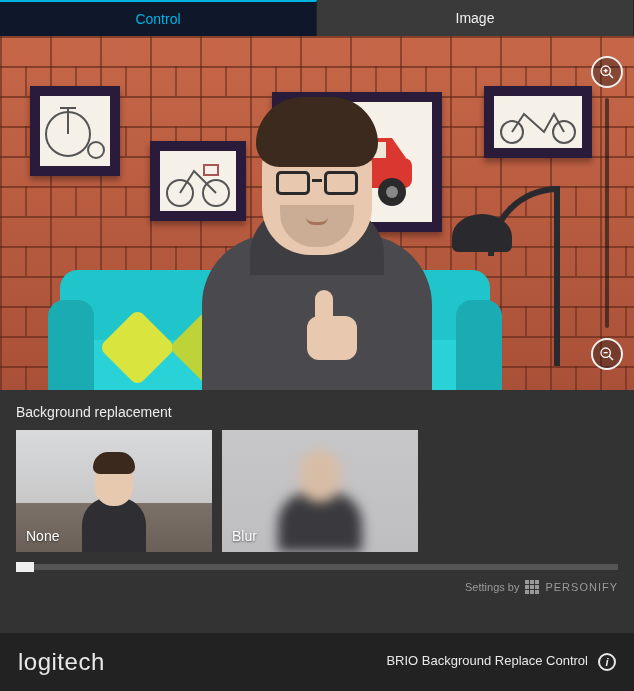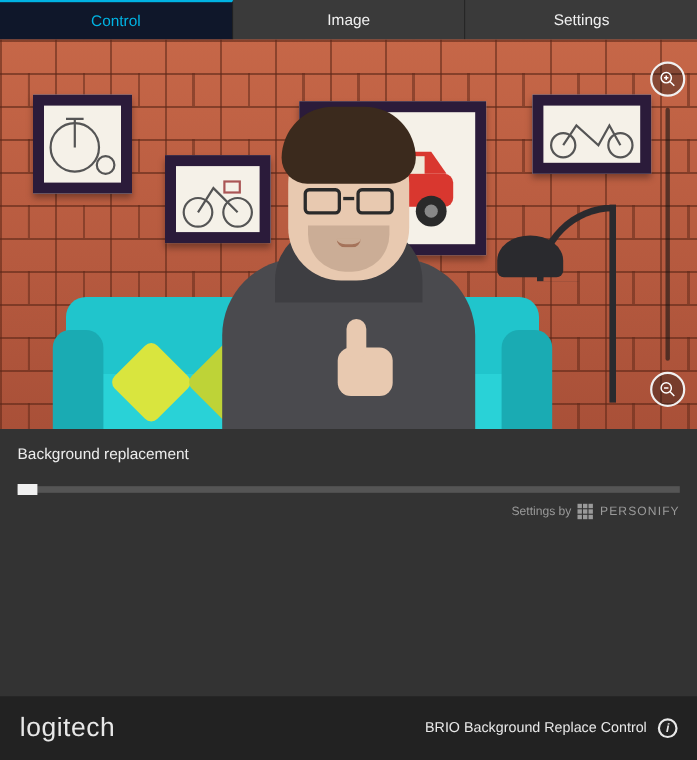--- a/index.html
+++ b/index.html
@@ -436,21 +436,20 @@
     font-size:11px; font-weight:bold; font-style:italic;
     cursor:pointer;
   }
 </style>
 </head>
 <body>
 
 <div class="tabs">
   <div class="tab active">Control</div>
   <div class="tab">Image</div>
-  <div class="tab">Settings</div>
 </div>
 
 <div class="preview-area">
   <div class="brick-wall"></div>
 
   <div class="frame f1">
     <svg viewBox="0 0 70 70">
         <circle cx="28" cy="38" r="22" fill="none" stroke="#555" stroke-width="2"></circle>
         <circle cx="56" cy="54" r="8" fill="none" stroke="#555" stroke-width="2"></circle>
         <line x1="28" y1="38" x2="28" y2="12" stroke="#555" stroke-width="2"></line>
@@ -534,20 +533,36 @@
           <line x1="15" y1="15" x2="21" y2="21" stroke="#fff" stroke-width="2"></line>
           <line x1="7" y1="10" x2="13" y2="10" stroke="#fff" stroke-width="2"></line>
         </svg>
     </div>
   </div>
 </div>
 
 <div class="section-title">Background replacement</div>
 
 <div class="bg-options">
+  <div class="bg-option thumb-none">
+    <div class="sil">
+      <div class="body"></div>
+      <div class="head">
+          <div class="hair"></div>
+        </div>
+    </div>
+    <div class="overlay-label">None</div>
+  </div>
+  <div class="bg-option thumb-blur">
+    <div class="sil">
+      <div class="body"></div>
+      <div class="head"></div>
+    </div>
+    <div class="overlay-label">Blur</div>
+  </div>
 </div>
 
 <div class="scroll-track">
   <div class="scroll-thumb"></div>
 </div>
 
 <div class="powered">
   <span>Settings by</span>
   <span class="personify-dots">
     <span></span>

